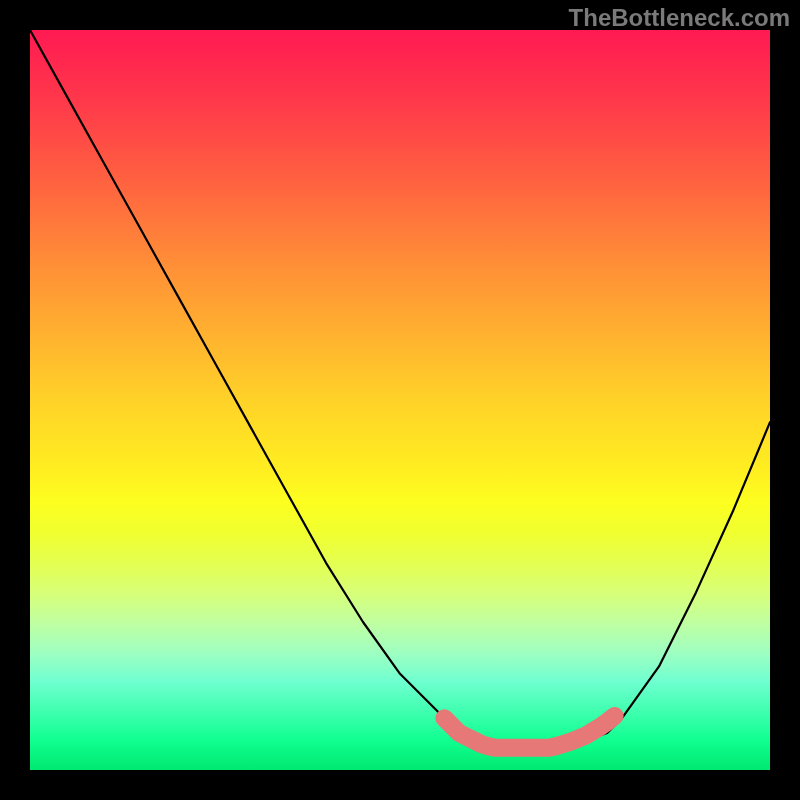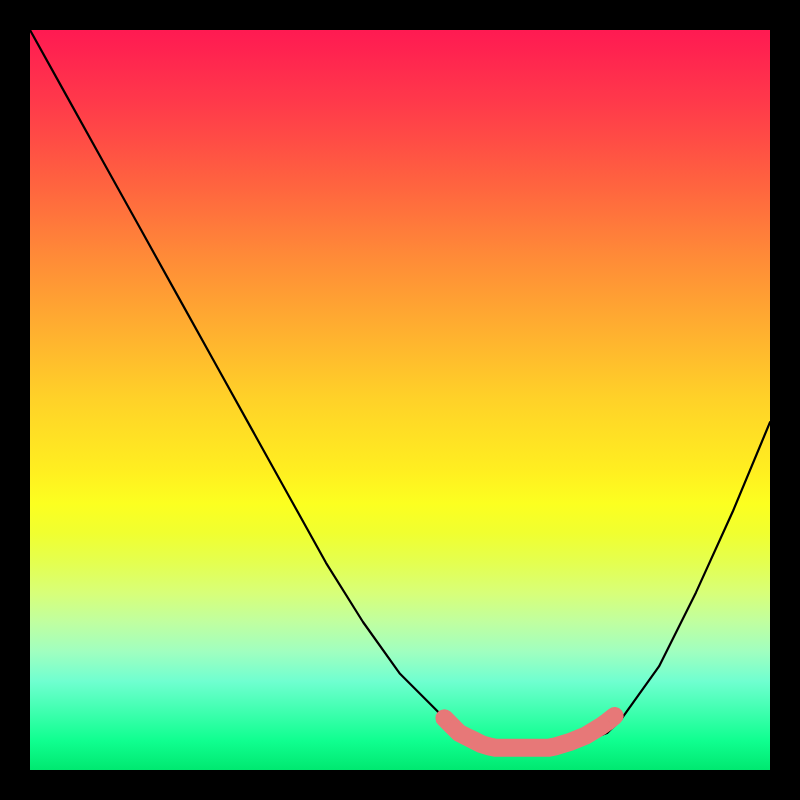--- a/index.html
+++ b/index.html
@@ -58,20 +58,21 @@
     top: 0;
     width: 740px;
     height: 740px;
     pointer-events: none;
   }
 </style>
 </head>
 <body>
 
 <div class="chart-container">
+  <div class="watermark">TheBottleneck.com</div>
   <div class="plot-area">
     <svg class="overlay" viewBox="0 0 740 740" preserveAspectRatio="none">
       <path id="curve-path" fill="none" stroke="#000000" stroke-width="2.2" stroke-linecap="round" stroke-linejoin="round" d="M0.00 0.00 L37.00 66.60 L74.00 133.20 L111.00 199.80 L148.00 266.40 L185.00 333.00 L222.00 399.60 L259.00 466.20 L296.00 532.80 L333.00 592.00 L370.00 643.80 L407.00 680.80 L429.20 703.00 L444.00 710.40 L466.20 717.80 L481.00 717.80 L503.20 717.80 L518.00 717.80 L555.00 710.40 L577.20 703.00 L592.00 688.20 L629.00 636.40 L666.00 562.40 L703.00 481.00 L740.00 392.20"></path>
       <g id="marker-group">
           <path d="M414.40 688.20 L421.80 695.60 L429.20 703.00 L436.60 706.70 L444.00 710.40 L451.40 714.10 L458.80 716.32 L466.20 717.80 L473.60 717.80 L481.00 717.80 L488.40 717.80 L495.80 717.80 L503.20 717.80 L510.60 717.80 L518.00 717.80 L525.40 716.32 L532.80 714.10 L540.20 711.88 L547.60 708.92 L555.00 705.96 L562.40 701.52 L569.80 697.08 L577.20 691.90 L584.60 685.98" fill="none" stroke="#e77878" stroke-width="18" stroke-linecap="round" stroke-linejoin="round"></path>
           <circle cx="414.40" cy="688.20" r="8" fill="#e77878"></circle>
           <circle cx="584.60" cy="685.98" r="8" fill="#e77878"></circle>
         </g>
     </svg>
   </div>

